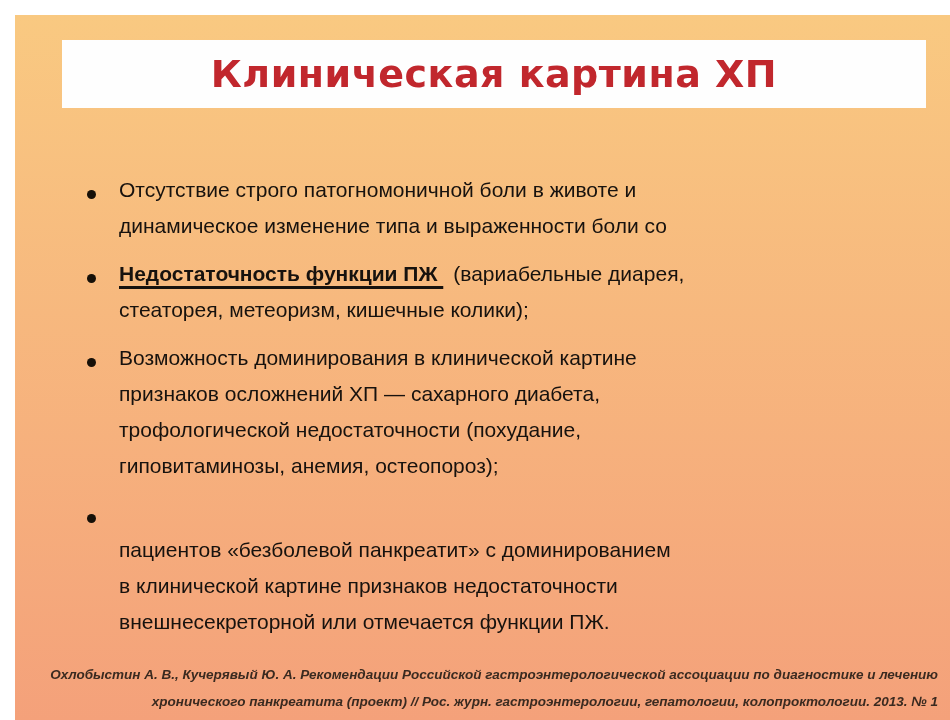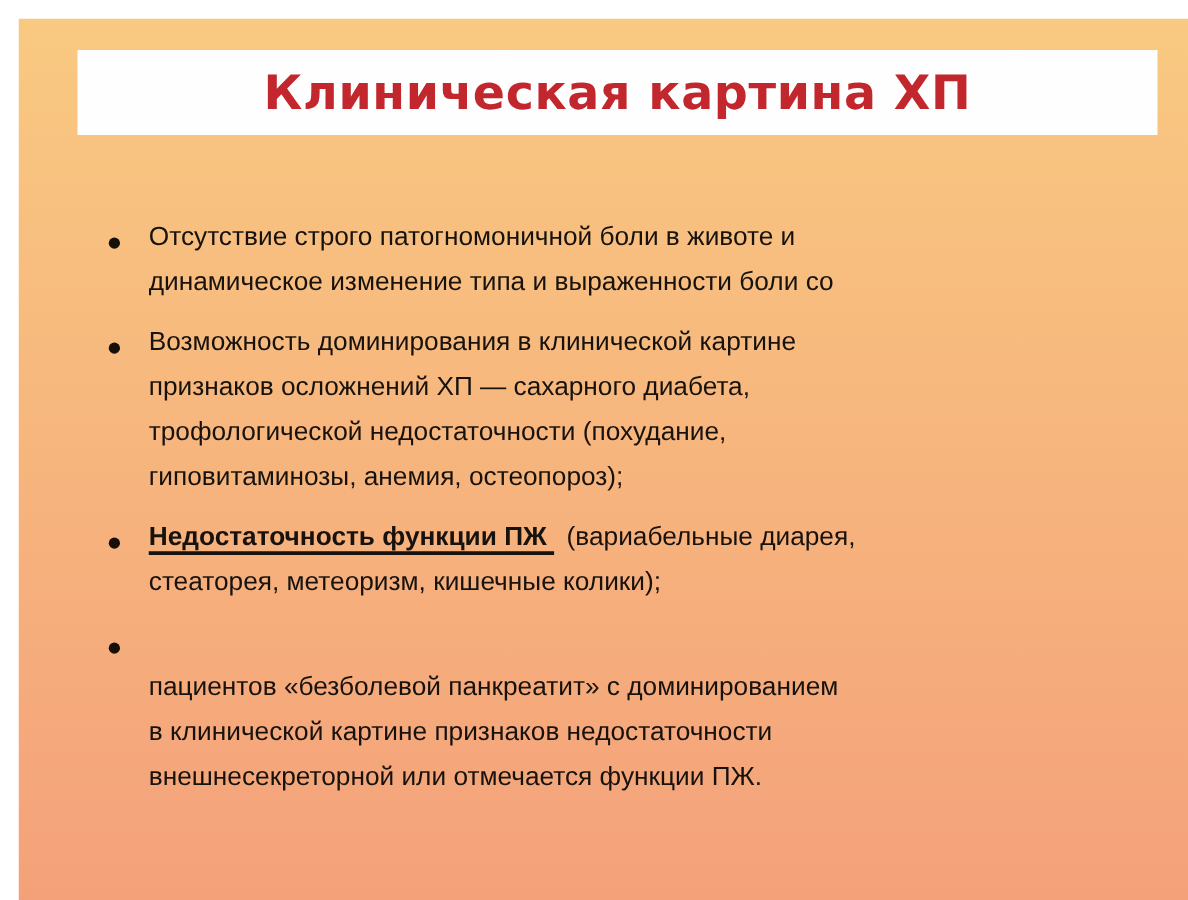--- a/index.html
+++ b/index.html
@@ -80,19 +80,23 @@
 <body>
 
 <div class="slide">
 
   <div class="title-banner">
     <h1 class="slide-title">Клиническая картина ХП</h1>
   </div>
 
   <ul class="bullet-list" id="bullet-list">
       <li class="bullet-item"><span class="bullet-marker"></span><span class="seg">Отсутствие строго патогномоничной боли в животе и</span><br><span class="seg">динамическое изменение типа и выраженности боли со</span><br></li>
+      <li class="bullet-item"><span class="bullet-marker"></span><span class="seg-em">Недостаточность функции ПЖ </span><span class="seg">(вариабельные диарея,</span><br><span class="seg">стеаторея, метеоризм, кишечные колики);</span></li>
       <li class="bullet-item"><span class="bullet-marker"></span><span class="seg">Возможность доминирования в клинической картине</span><br><span class="seg">признаков осложнений ХП — сахарного диабета,</span><br><span class="seg">трофологической недостаточности (похудание,</span><br><span class="seg">гиповитаминозы, анемия, остеопороз);</span></li>
-      <li class="bullet-item"><span class="bullet-marker"></span><span class="seg-em">Недостаточность функции ПЖ </span><span class="seg">(вариабельные диарея,</span><br><span class="seg">стеаторея, метеоризм, кишечные колики);</span></li>
       <li class="bullet-item"><span class="bullet-marker"></span><br><span class="seg">пациентов «безболевой панкреатит» с доминированием</span><br><span class="seg">в клинической картине признаков недостаточности</span><br><span class="seg">внешнесекреторной или отмечается функции ПЖ.</span></li>
     </ul>
 
+  <div class="citation">
+    <div>Охлобыстин А. В., Кучерявый Ю. А. Рекомендации Российской гастроэнтерологической ассоциации по диагностике и лечению</div>
+    <div>хронического панкреатита (проект) // Рос. журн. гастроэнтерологии, гепатологии, колопроктологии. 2013. № 1</div>
+  </div>
 
 </div>
 
 </body></html>

